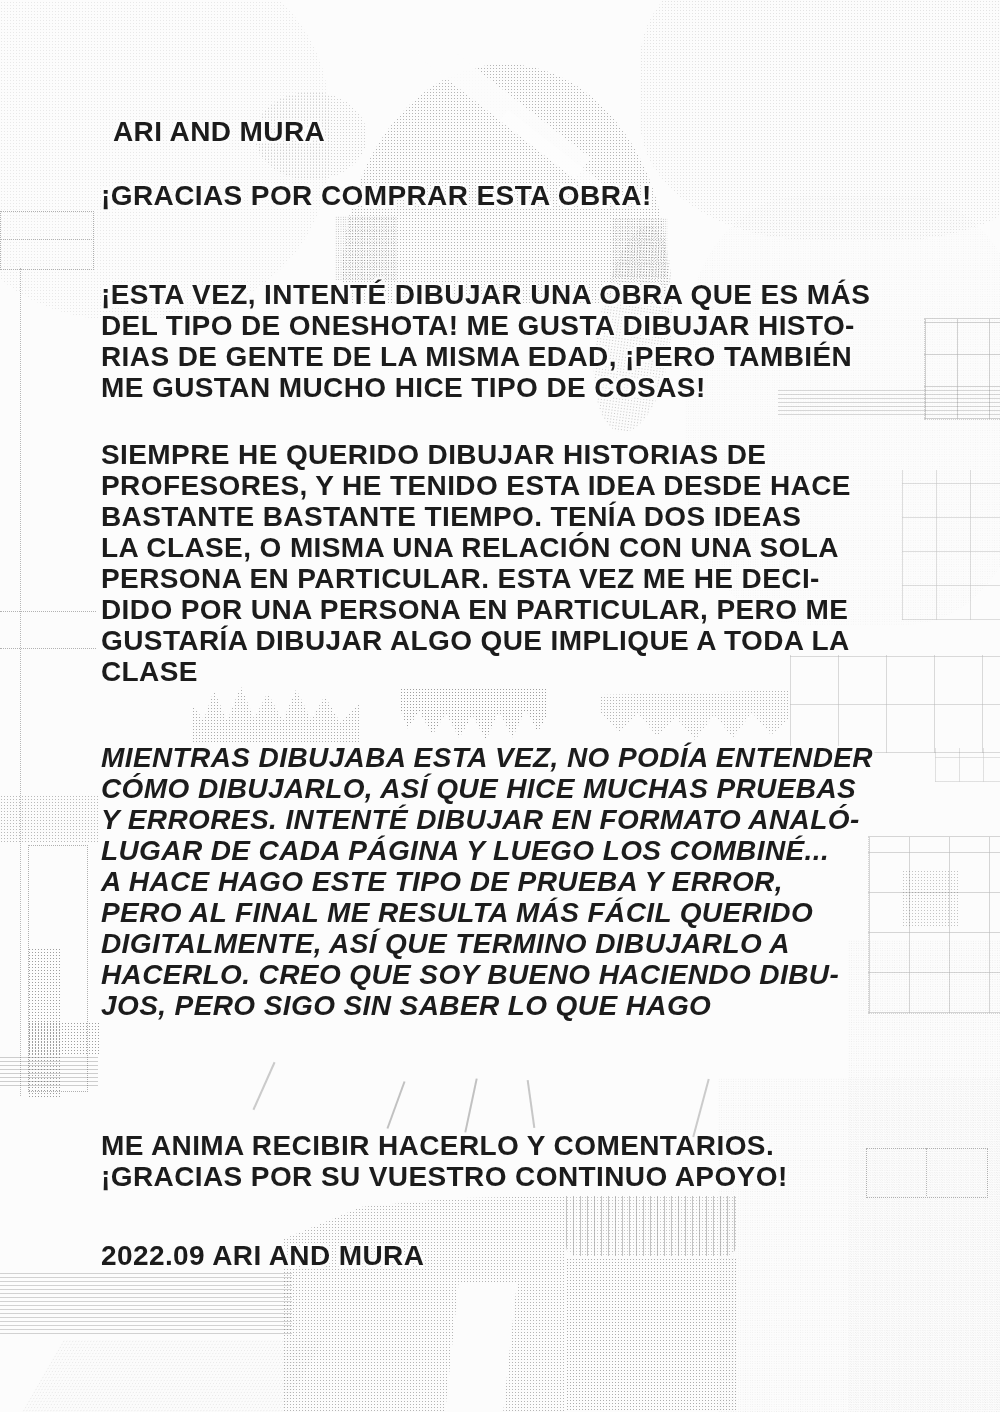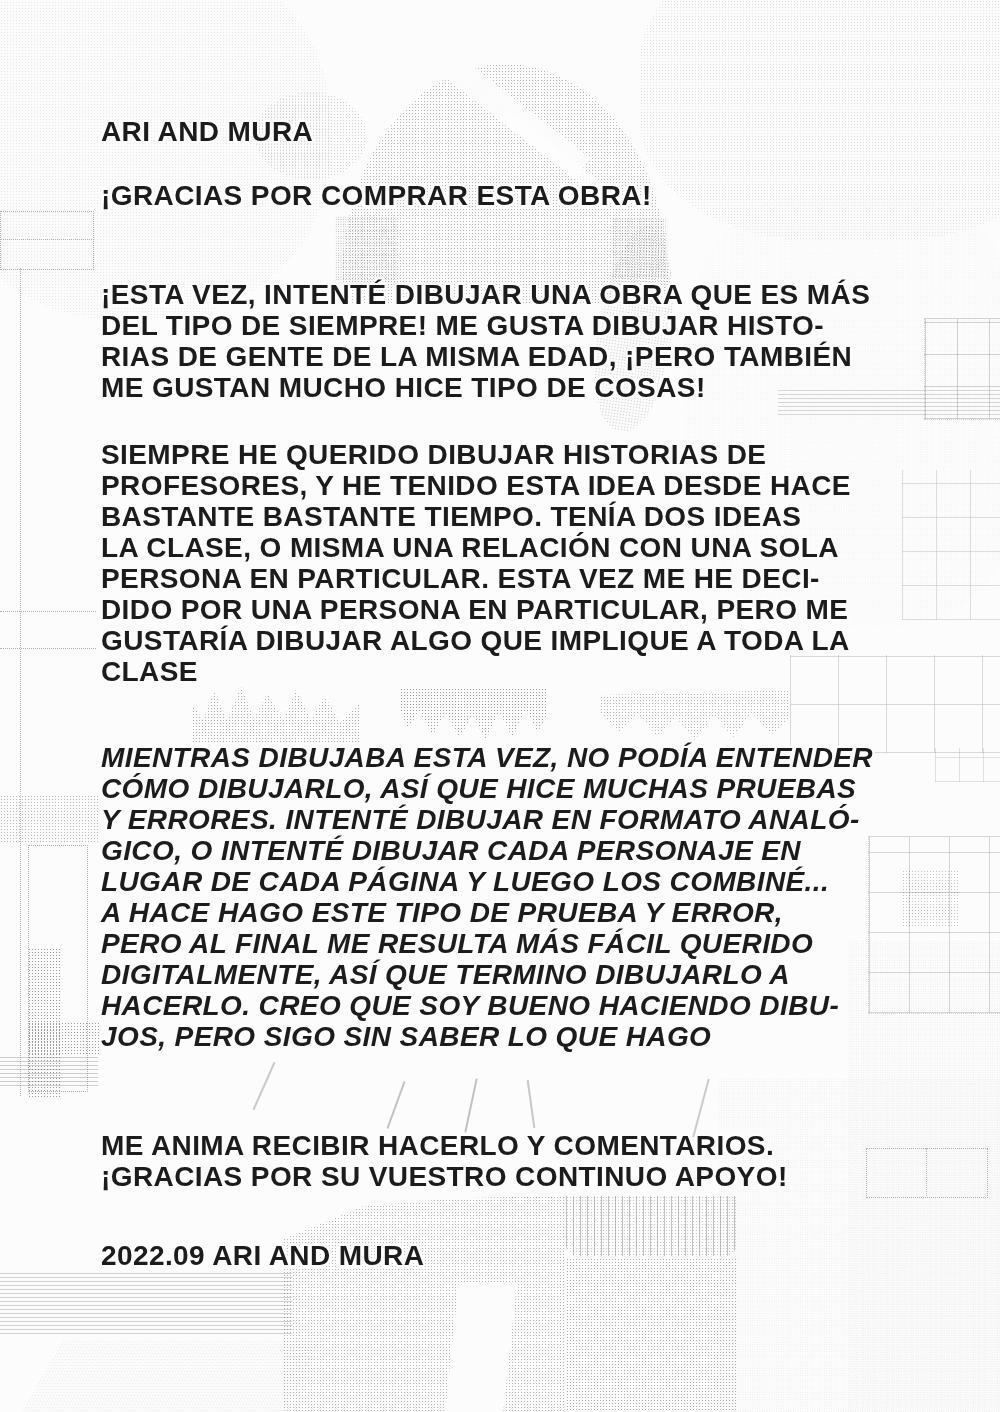--- a/index.html
+++ b/index.html
@@ -86,47 +86,46 @@
     <div class="abs" style="left:700px;top:1078px;width:2px;height:60px;background:#9a9a9a;transform:rotate(15deg);opacity:.5;"></div>
     <div class="abs" style="left:263px;top:1060px;width:2px;height:52px;background:#9a9a9a;transform:rotate(24deg);opacity:.5;"></div>
 
     <div class="abs ht" style="left:283px;top:1196px;width:282px;height:216px;opacity:.38;
                 clip-path:polygon(0 20%,28% 5%,60% 1%,100% 0,100% 100%,0 100%);"></div>
     <div class="abs" style="left:452px;top:1282px;width:58px;height:130px;background:#fcfcfc;transform:skewX(-6deg);"></div>
     <div class="abs stripes" style="left:566px;top:1196px;width:170px;height:60px;opacity:.55;border-radius:0 0 10px 10px;"></div>
     <div class="abs ht" style="left:566px;top:1258px;width:170px;height:154px;opacity:.42;"></div>
   </div>
 
-  <div class="tblock" style="top:116px;">ARI AND MURA</div>
+  <div class="tblock" style="top:116px;margin-left:12px;">ARI AND MURA</div>
 
   <div class="tblock" style="top:180px;">¡GRACIAS POR COMPRAR ESTA OBRA!</div>
 
   <div class="tblock" style="top:279px;">
     <div>¡ESTA VEZ, INTENTÉ DIBUJAR UNA OBRA QUE ES MÁS</div>
-    <div>DEL TIPO DE SIEMPRE! ME GUSTA DIBUJAR HISTO-</div>
+    <div>DEL TIPO DE ONESHOTA! ME GUSTA DIBUJAR HISTO-</div>
     <div>RIAS DE GENTE DE LA MISMA EDAD, ¡PERO TAMBIÉN</div>
     <div>ME GUSTAN MUCHO HICE TIPO DE COSAS!</div>
   </div>
 
   <div class="tblock" style="top:439px;">
     <div>SIEMPRE HE QUERIDO DIBUJAR HISTORIAS DE</div>
     <div>PROFESORES, Y HE TENIDO ESTA IDEA DESDE HACE</div>
     <div>BASTANTE BASTANTE TIEMPO. TENÍA DOS IDEAS</div>
     <div>LA CLASE, O MISMA UNA RELACIÓN CON UNA SOLA</div>
     <div>PERSONA EN PARTICULAR. ESTA VEZ ME HE DECI-</div>
     <div>DIDO POR UNA PERSONA EN PARTICULAR, PERO ME</div>
     <div>GUSTARÍA DIBUJAR ALGO QUE IMPLIQUE A TODA LA</div>
     <div>CLASE</div>
   </div>
 
   <div class="tblock" style="top:742px;font-style:italic;">
     <div>MIENTRAS DIBUJABA ESTA VEZ, NO PODÍA ENTENDER</div>
     <div>CÓMO DIBUJARLO, ASÍ QUE HICE MUCHAS PRUEBAS</div>
     <div>Y ERRORES. INTENTÉ DIBUJAR EN FORMATO ANALÓ-</div>
-    <div>GICO, O INTENTÉ DIBUJAR CADA PERSONAJE EN</div>
     <div>LUGAR DE CADA PÁGINA Y LUEGO LOS COMBINÉ...</div>
     <div>A HACE HAGO ESTE TIPO DE PRUEBA Y ERROR,</div>
     <div>PERO AL FINAL ME RESULTA MÁS FÁCIL QUERIDO</div>
     <div>DIGITALMENTE, ASÍ QUE TERMINO DIBUJARLO A</div>
     <div>HACERLO. CREO QUE SOY BUENO HACIENDO DIBU-</div>
     <div>JOS, PERO SIGO SIN SABER LO QUE HAGO</div>
   </div>
 
   <div class="tblock" style="top:1130px;">
     <div>ME ANIMA RECIBIR HACERLO Y COMENTARIOS.</div>

